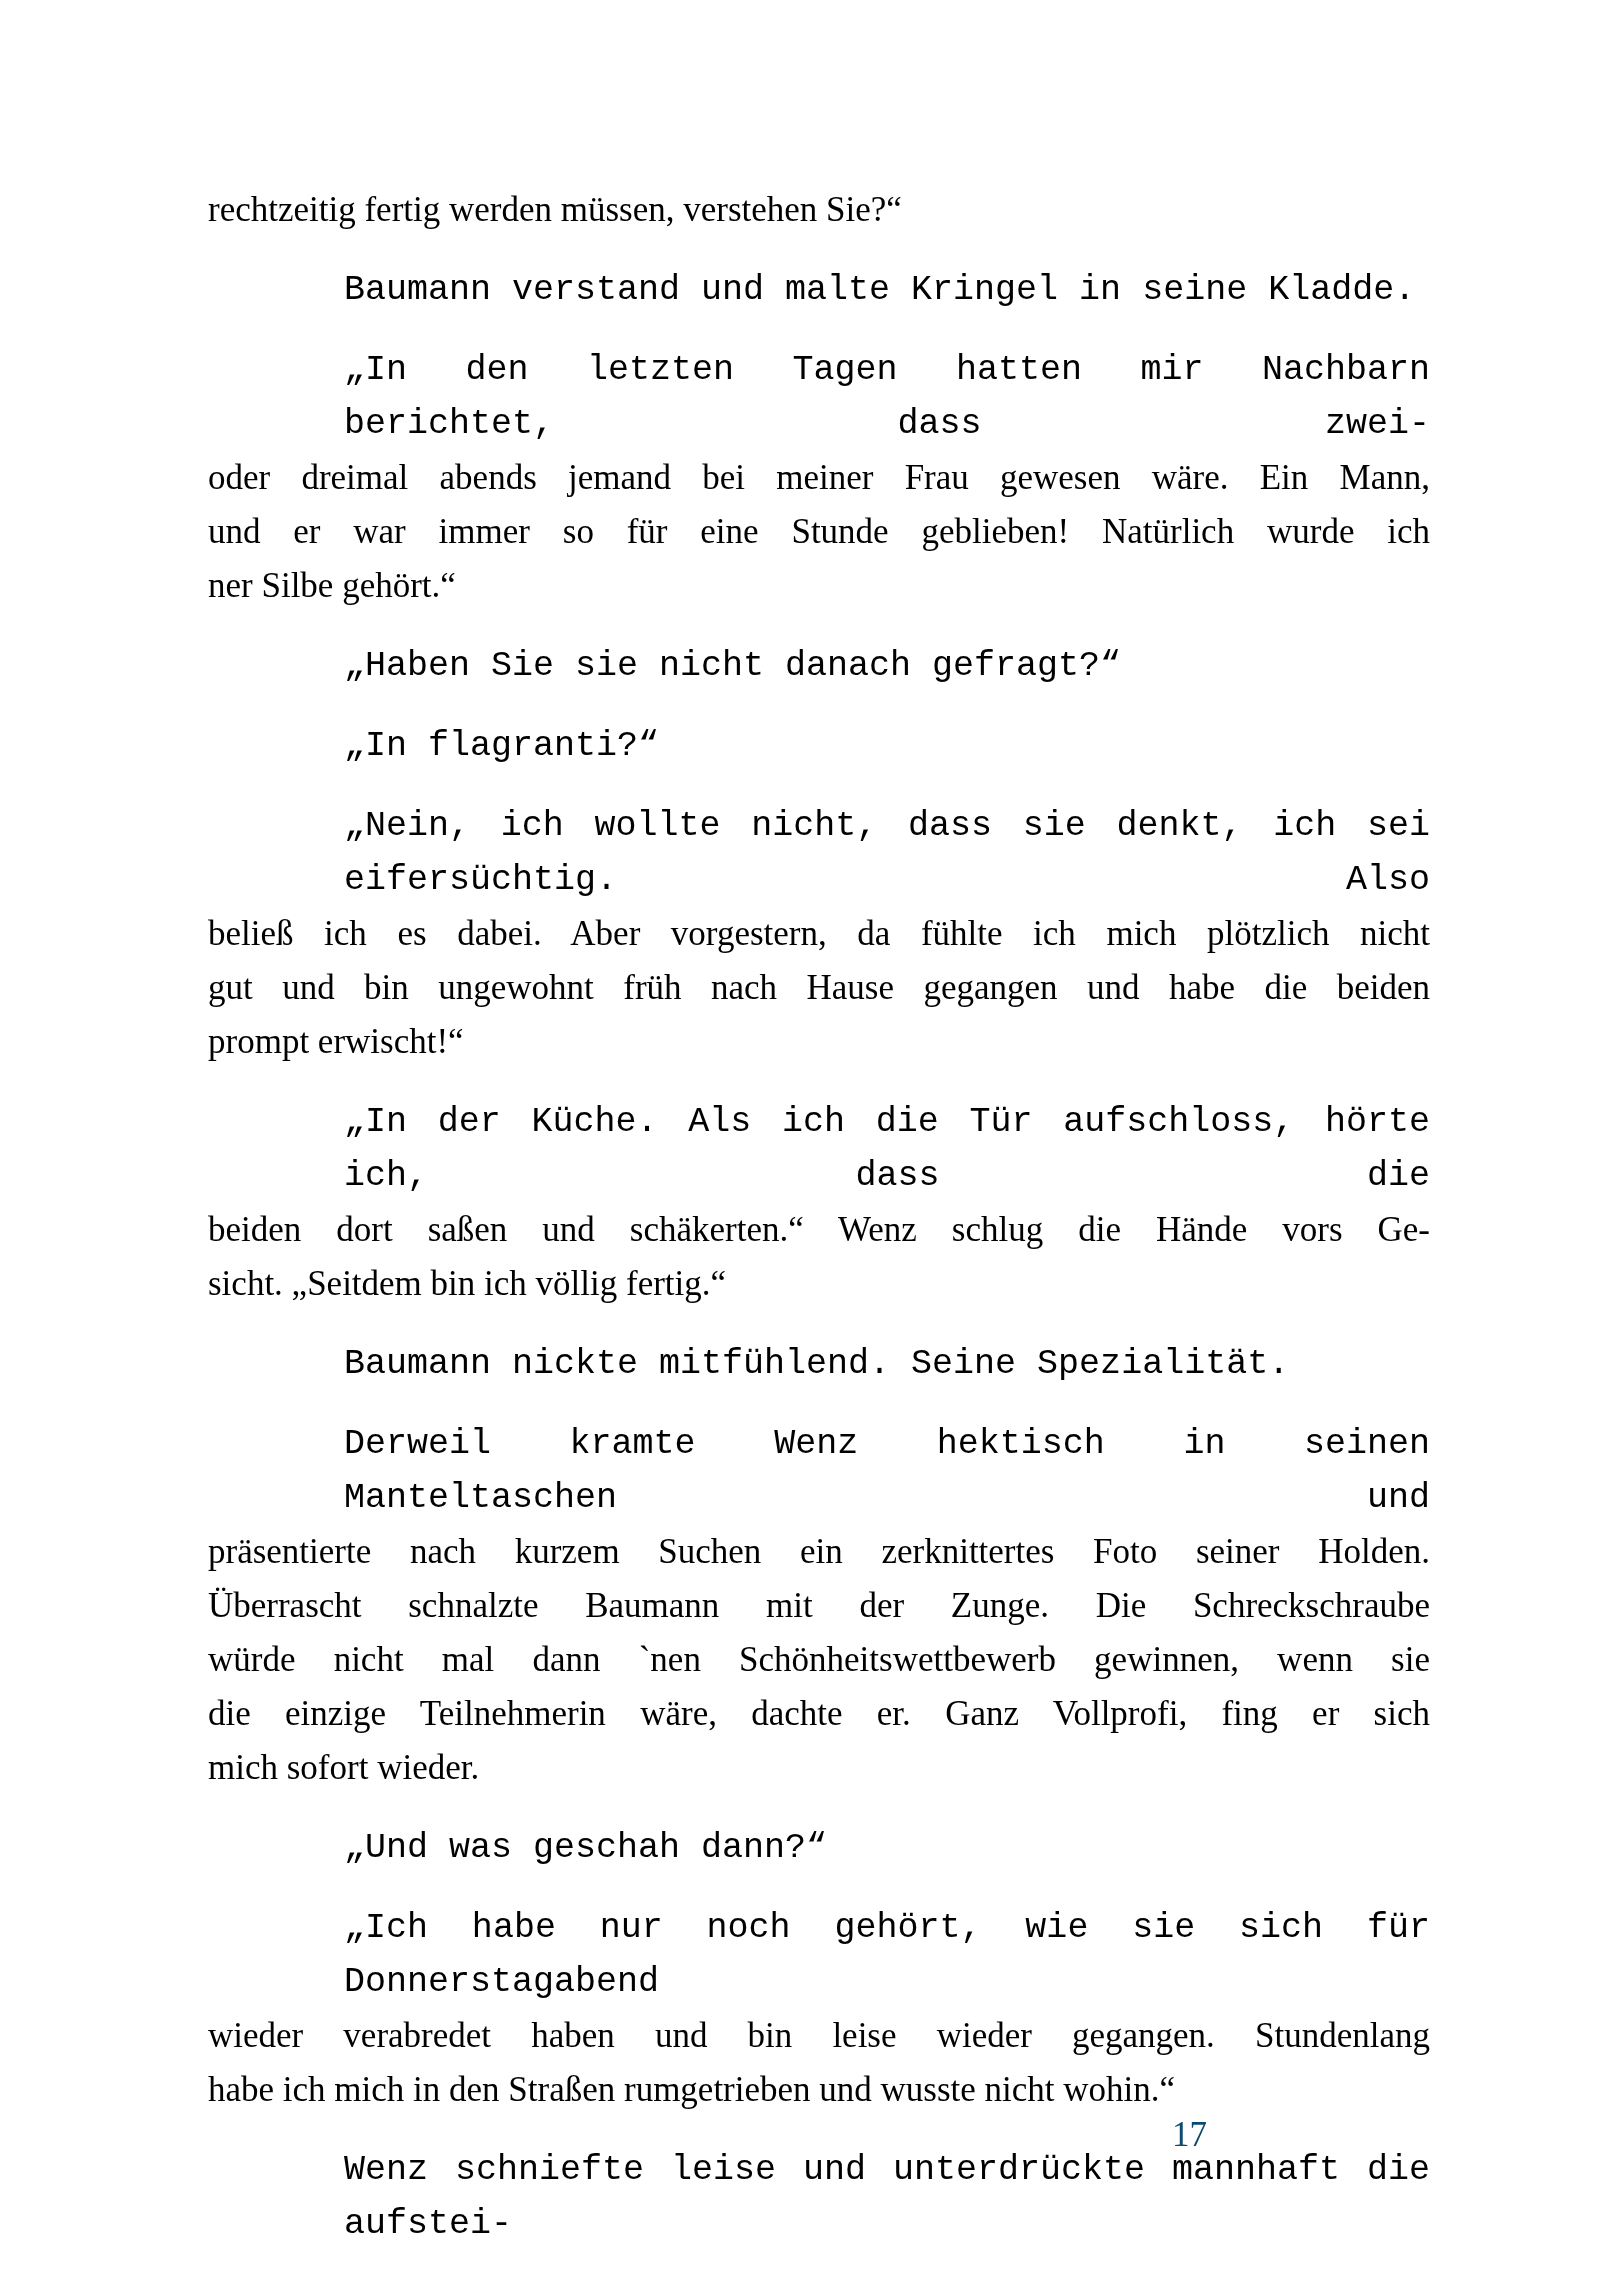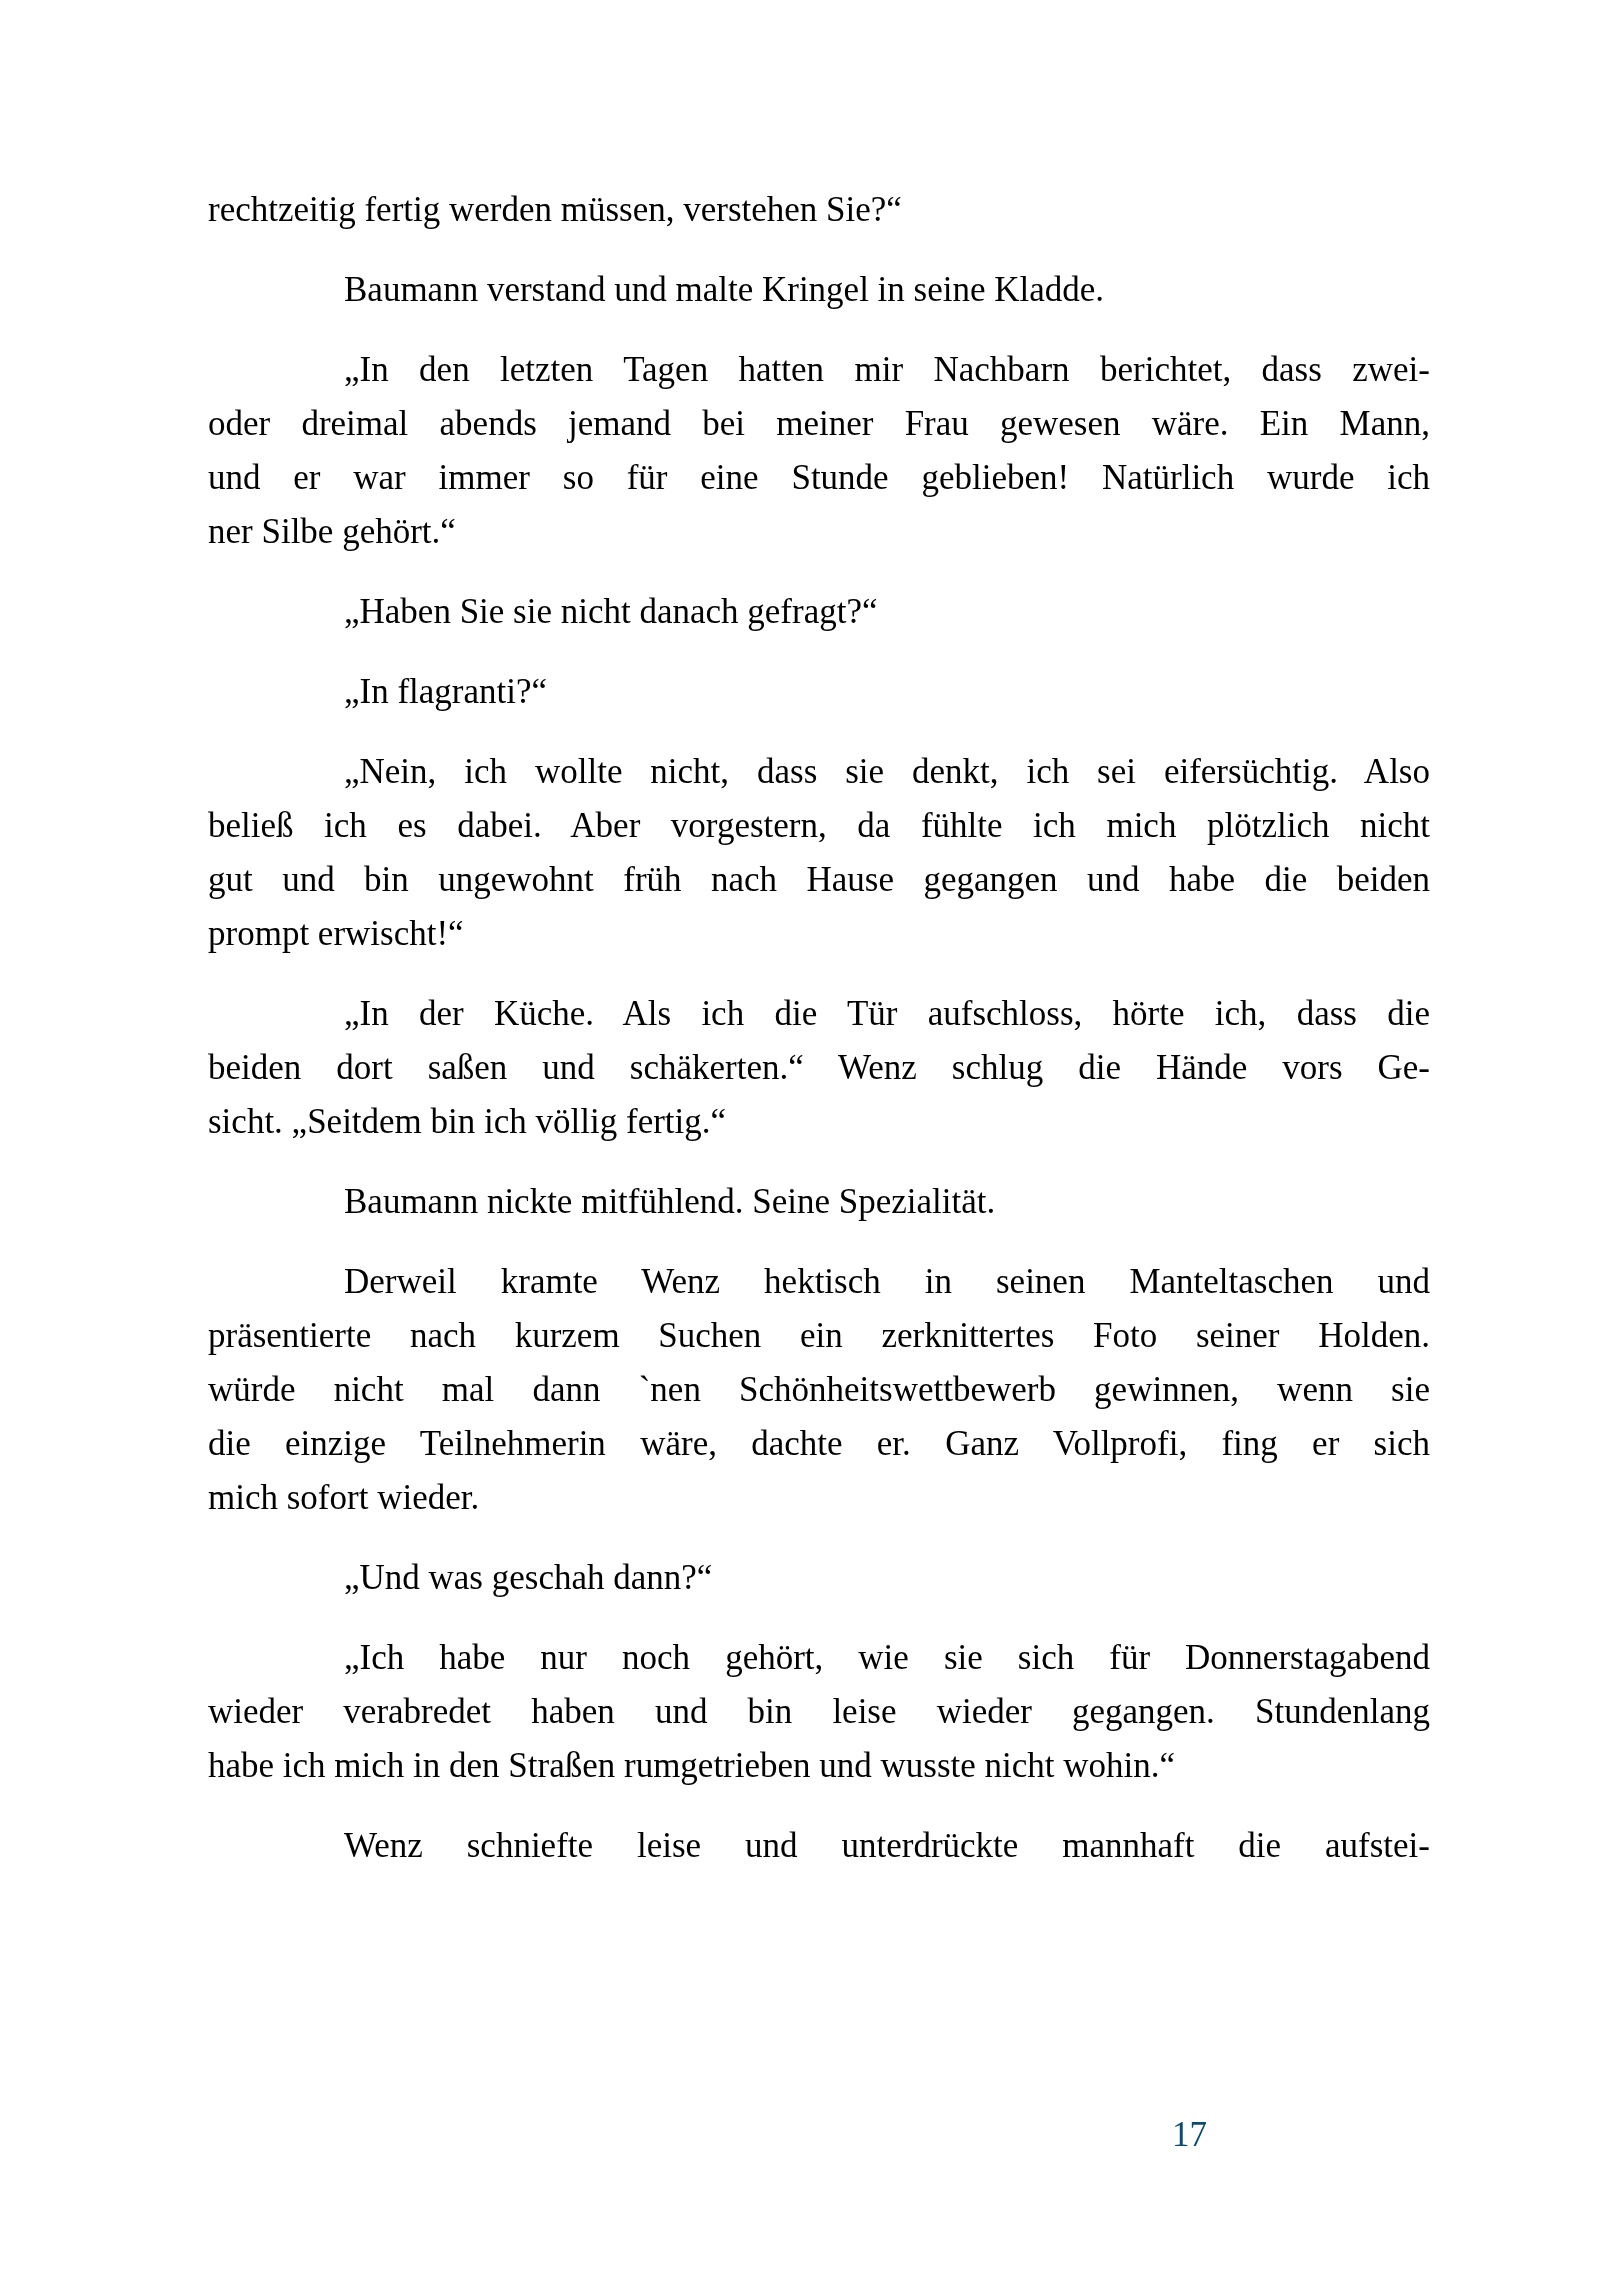--- a/index.html
+++ b/index.html
@@ -32,20 +32,21 @@
   }
   .line {
     text-align: left;
   }
   .line.justify {
     text-align: justify;
     text-align-last: justify;
   }
   .line.indent {
     padding-left: 136px;
+    font-family: Liberation Mono, monospace;
   }
   .page-number {
     position: absolute;
     top: 2114px;
     right: 231px;
     font-size: 35px;
     line-height: 42px;
     color: #0c4a6e;
   }
 </style>
@@ -82,20 +83,21 @@
         <div class="line justify indent">„In der Küche. Als ich die Tür aufschloss, hörte ich, dass die</div>
         <div class="line justify">beiden dort saßen und schäkerten.“ Wenz schlug die Hände vors Ge-</div>
         <div class="line">sicht. „Seitdem bin ich völlig fertig.“</div>
       </div>
       <div class="paragraph">
         <div class="line indent">Baumann nickte mitfühlend. Seine Spezialität.</div>
       </div>
       <div class="paragraph">
         <div class="line justify indent">Derweil kramte Wenz hektisch in seinen Manteltaschen und</div>
         <div class="line justify">präsentierte nach kurzem Suchen ein zerknittertes Foto seiner Holden.</div>
+        <div class="line justify">Überrascht schnalzte Baumann mit der Zunge. Die Schreckschraube</div>
         <div class="line justify">würde nicht mal dann `nen Schönheitswettbewerb gewinnen, wenn sie</div>
         <div class="line justify">die einzige Teilnehmerin wäre, dachte er. Ganz Vollprofi, fing er sich</div>
         <div class="line">mich sofort wieder.</div>
       </div>
       <div class="paragraph">
         <div class="line indent">„Und was geschah dann?“</div>
       </div>
       <div class="paragraph">
         <div class="line justify indent">„Ich habe nur noch gehört, wie sie sich für Donnerstagabend</div>
         <div class="line justify">wieder verabredet haben und bin leise wieder gegangen. Stundenlang</div>

